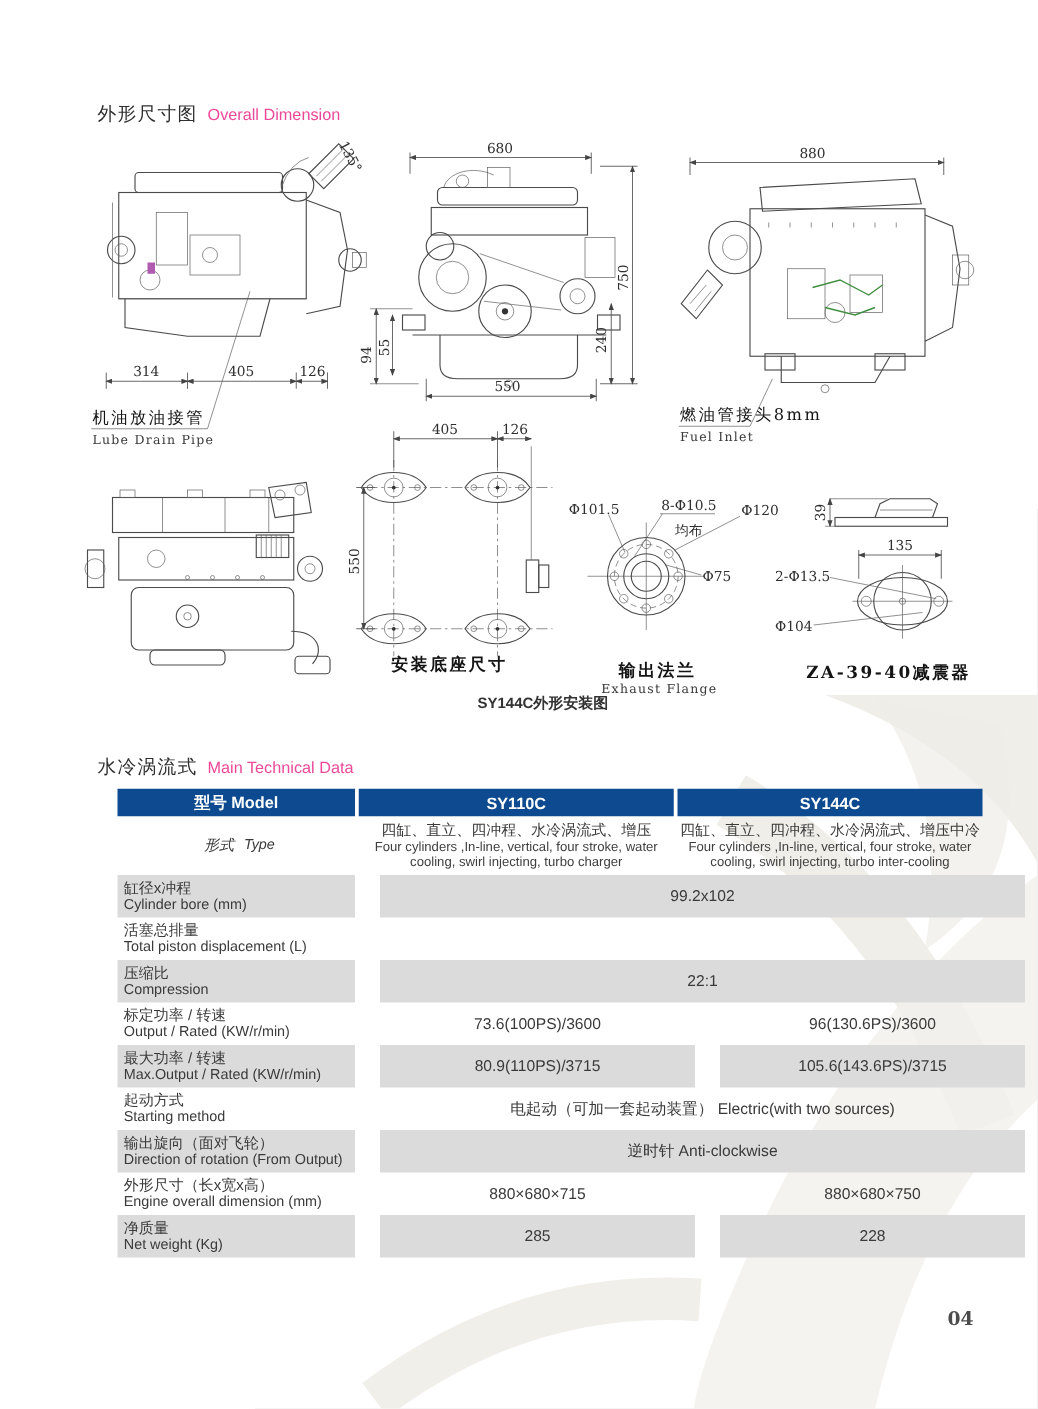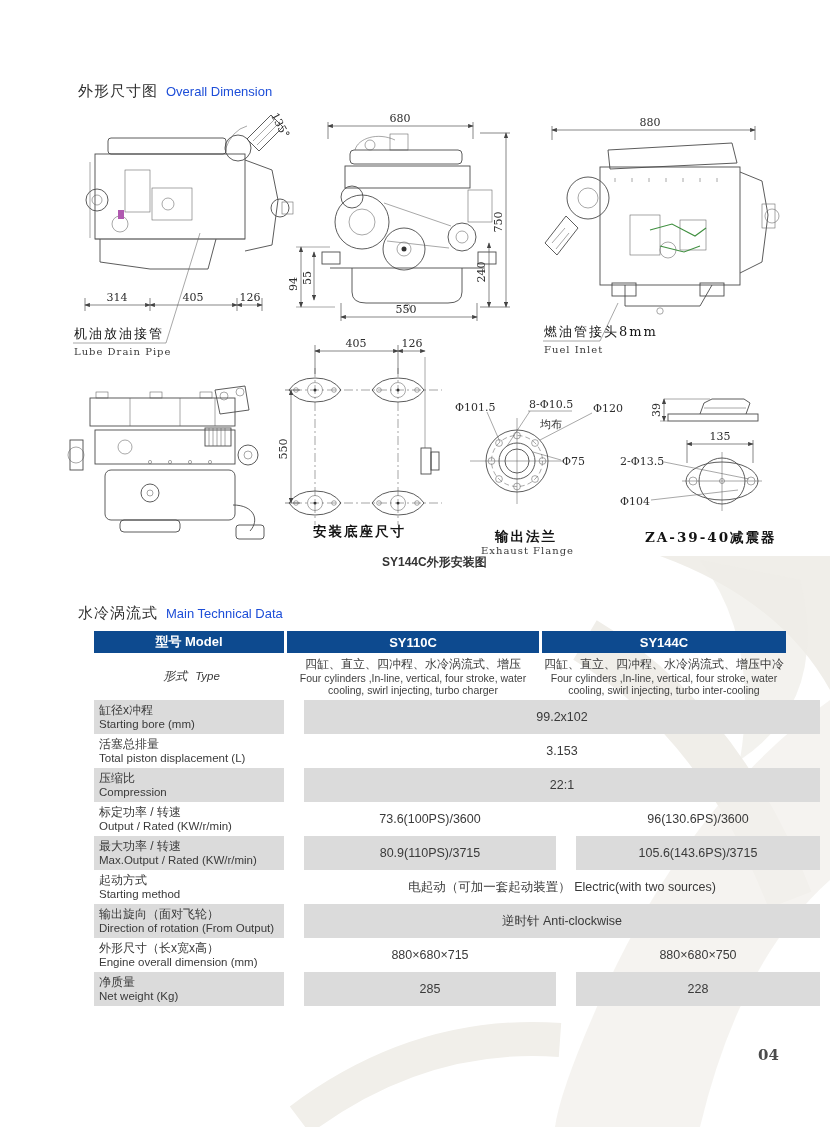--- a/index.html
+++ b/index.html
@@ -1,21 +1,21 @@
 <!DOCTYPE html>
 <html><head>
 <meta charset="utf-8">
 <style>
   html,body{margin:0;padding:0;background:#e8e8e8;}
   #page{position:relative;width:830px;height:1127px;background:#ffffff;margin:0 auto;
         overflow:hidden;font-family:"Liberation Sans",sans-serif;}
   
   .sec-title{position:absolute;white-space:nowrap;}
   .sec-title .zh{font-size:15px;font-weight:normal;color:#2f2f2f;letter-spacing:1px;}
-  .sec-title .en{font-size:13px;color:#1d4ed8;margin-left:8px;}
+  .sec-title .en{font-size:13px;color:#ec4899;margin-left:8px;}
   
   #wm{position:absolute;left:0;top:0;pointer-events:none;}
   
   #draw{position:absolute;left:0;top:0;}
   .s{stroke:#4a4a4a;fill:none;stroke-width:0.9;}
   .st{stroke:#5f5f5f;fill:none;stroke-width:0.55;}
   .dim{stroke:#555;fill:none;stroke-width:0.7;}
   .cl{stroke:#6a6a6a;fill:none;stroke-width:0.6;stroke-dasharray:9 3 2 3;}
   .dimt{font:11px "DejaVu Serif",serif;fill:#2e2e2e;}
   .zhlabel{font:13px "DejaVu Serif",serif;fill:#141414;letter-spacing:2px;}
@@ -376,31 +376,30 @@
       </div>
       <div class="typeval">
         <span class="zh">四缸、直立、四冲程、水冷涡流式、增压中冷</span>
         <span class="en">Four cylinders ,In-line, vertical, four stroke, water cooling, swirl injecting, turbo inter-cooling</span>
       </div>
     </div>
 
     <div class="tr h34 gray">
       <div class="lab cellbg">
         <span class="zh">缸径x冲程</span>
-        <span class="en">Starting bore (mm)</span>
+        <span class="en">Cylinder bore (mm)</span>
       </div>
       <div class="val span2 cellbg">99.2x102</div>
     </div>
 
     <div class="tr h34">
       <div class="lab">
         <span class="zh">活塞总排量</span>
         <span class="en">Total piston displacement (L)</span>
       </div>
-      <div class="val span2">3.153</div>
     </div>
 
     <div class="tr h34 gray">
       <div class="lab cellbg">
         <span class="zh">压缩比</span>
         <span class="en">Compression</span>
       </div>
       <div class="val span2 cellbg">22:1</div>
     </div>
 

